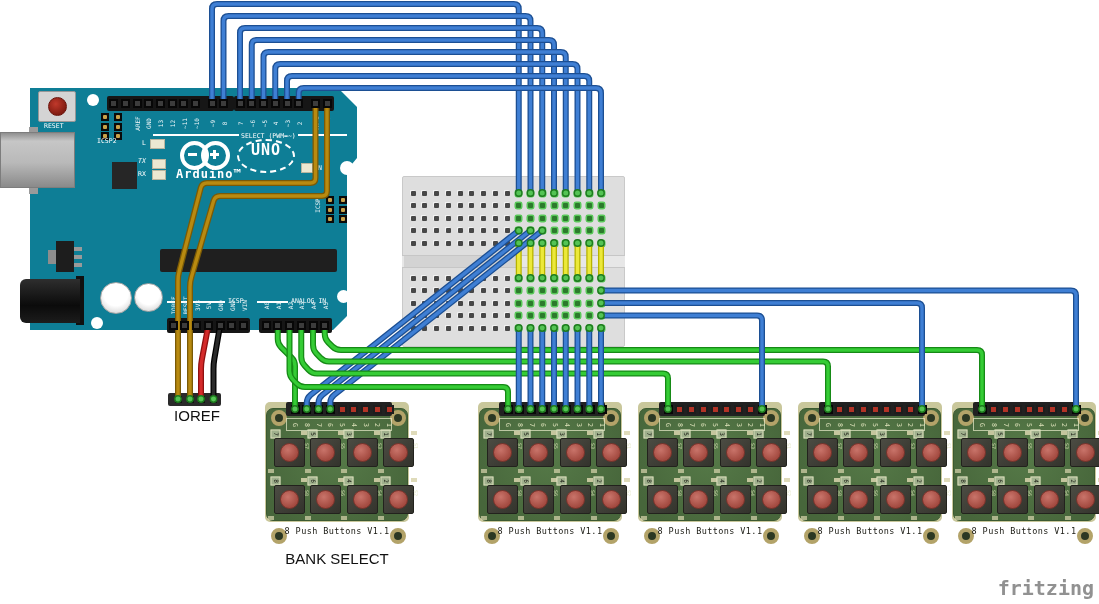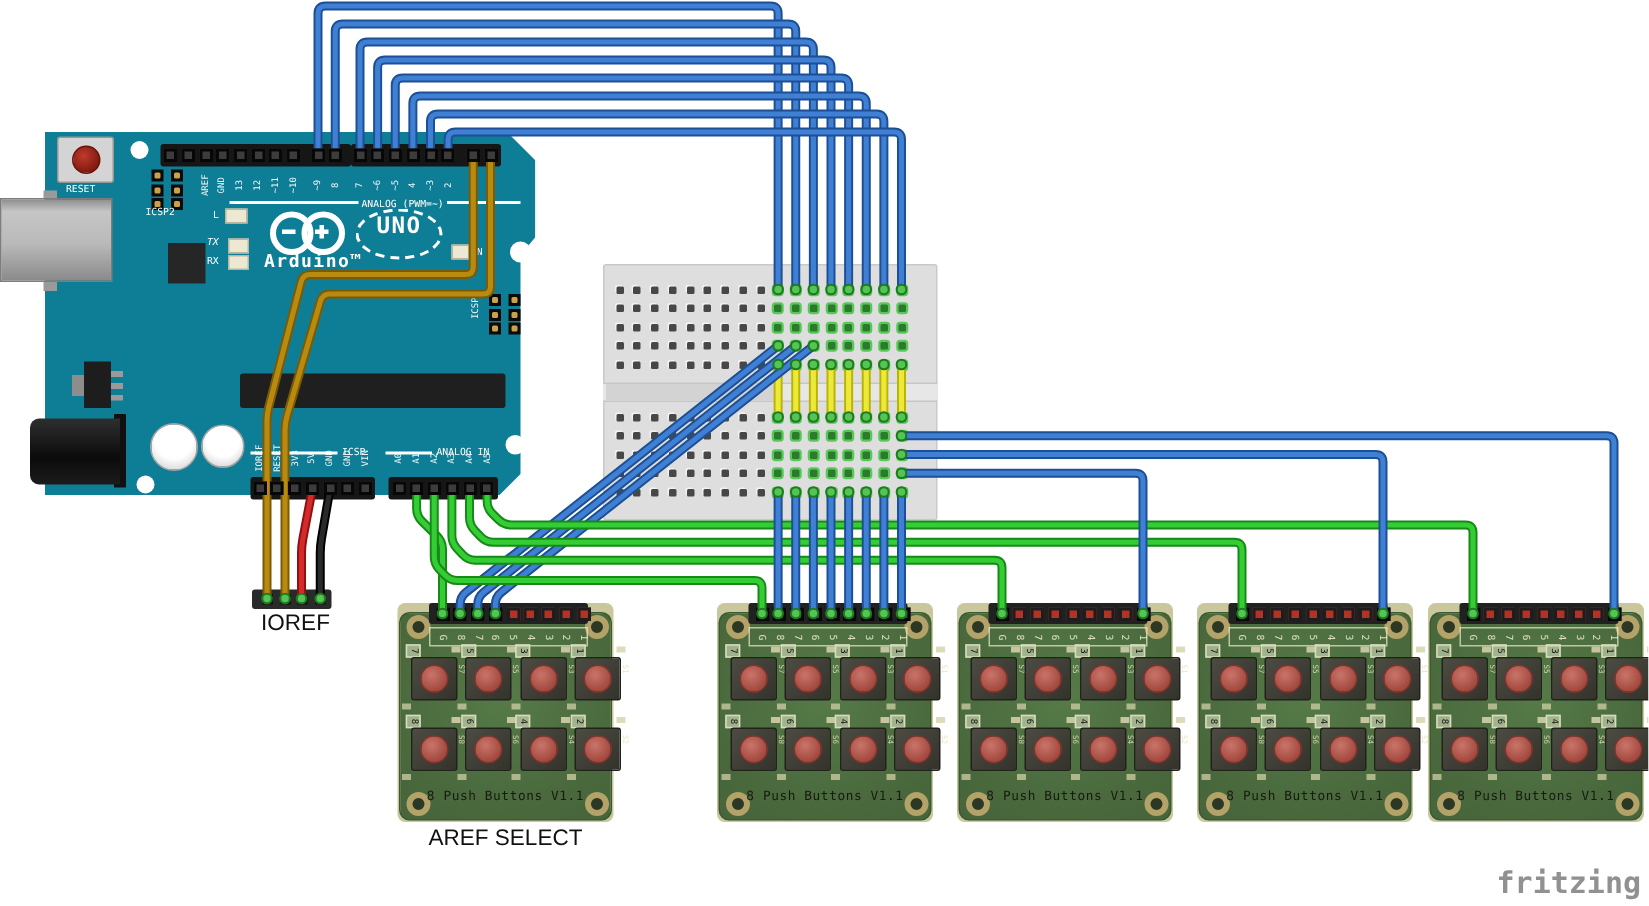--- a/index.html
+++ b/index.html
@@ -26,21 +26,21 @@
           text-align:center;line-height:30px;font:bold 15px "DejaVu Sans Mono",monospace;color:#fff;letter-spacing:1px;}
   .brand{font:bold 12px "DejaVu Sans Mono",monospace;color:#fff;letter-spacing:1px;}
   
   .bb{left:402px;top:176px;width:223px;height:171px;background:#dedede;border:1px solid #c9c9c9;border-radius:2px;box-sizing:border-box;}
   .bbchan{left:402px;top:255px;width:223px;height:13px;background:#e7e7e7;border-top:1px solid #c6c6c6;border-bottom:1px solid #c6c6c6;box-sizing:border-box;}
   .bbrec{left:404px;top:256px;width:116px;height:11px;background:#d3d3d3;}
   .bh{position:absolute;width:5px;height:5px;background:#474747;border-radius:1px;
       box-shadow:-1px -1px 0 rgba(255,255,255,.6);}
   .bh.g{background:#2c7a2c;box-shadow:0 0 0 1.5px #58c858;}
   
-  .pbm{position:absolute;width:144px;height:146px;background:#c9c79b;border-radius:5px;}
+  .pbm{position:absolute;width:144px;height:120px;background:#c9c79b;border-radius:5px;}
   .pcb{position:absolute;left:1px;right:1px;top:6px;bottom:1px;border-radius:7px;
        background:radial-gradient(circle at 50% 40%,#567a48,#47663b 85%);border:1px solid #3c5a31;box-sizing:border-box;}
   .phead{position:absolute;left:21px;top:0;width:106px;height:14px;background:#212121;border-radius:2px;}
   .psilk{position:absolute;left:21px;top:16px;width:106px;height:13px;border:1px solid rgba(235,238,205,.7);box-sizing:border-box;}
   .mlab{position:absolute;width:12px;text-align:center;transform:rotate(90deg);
         font:6.5px "DejaVu Sans Mono",monospace;color:#dde2ba;}
   .btncell{position:absolute;width:36px;height:46px;}
   .btncell:before{content:"";position:absolute;right:0;top:2px;width:6px;height:4px;background:#d9d5ae;opacity:.85;}
   .btncell:after{content:"";position:absolute;left:-3px;bottom:2px;width:6px;height:4px;background:#d9d5ae;opacity:.7;}
   .bnum{position:absolute;left:0;top:0;width:9px;height:10px;border:1px solid #d8dcb8;box-sizing:border-box;
@@ -103,21 +103,21 @@
   <span class="abs silk" style="left:142px;top:139px;">L</span>
   <div class="abs ledrect" style="left:150px;top:139px;width:13px;height:8px;"></div>
   <span class="abs silk" style="left:138px;top:157px;font-style:italic;">TX</span>
   <div class="abs ledrect" style="left:152px;top:159px;width:12px;height:8px;"></div>
   <span class="abs silk" style="left:138px;top:170px;">RX</span>
   <div class="abs ledrect" style="left:152px;top:170px;width:12px;height:8px;"></div>
   <div class="abs ledrect" style="left:301px;top:163px;width:10px;height:8px;"></div>
   <span class="abs silk" style="left:314px;top:164px;">ON</span>
 
   <div class="abs silkline" style="left:153px;top:134px;width:194px;"></div>
-  <span class="abs silk" style="left:239px;top:132px;background:#0e7e96;padding:0 2px;">ANALOG (PWM=~)</span>
+  <span class="abs silk" style="left:239px;top:132px;background:#0e7e96;padding:0 2px;">SELECT (PWM=~)</span>
 
   <div class="abs silkline" style="left:167px;top:301px;width:58px;"></div>
   <span class="abs silk" style="left:228px;top:297px;">ICSP</span>
   <div class="abs silkline" style="left:257px;top:301px;width:31px;"></div>
   <span class="abs silk" style="left:291px;top:297px;">ANALOG IN</span>
 
   <div class="abs inf" style="left:180px;top:141px;"></div>
   <div class="abs inf" style="left:201px;top:141px;"></div>
   <div class="abs whitebar" style="left:188px;top:152.5px;width:9px;height:3px;"></div>
   <div class="abs whitebar" style="left:210px;top:152.5px;width:9px;height:3px;"></div>
@@ -1047,14 +1047,14 @@
     <div class="abs pin" style="left: 203.75px; top: 321px;"></div>
     <div class="abs pin" style="left: 215.5px; top: 321px;"></div>
     <div class="abs pin" style="left: 227.25px; top: 321px;"></div>
     <div class="abs pin" style="left: 239px; top: 321px;"></div>
     <div class="abs pin" style="left: 261.5px; top: 321px;"></div>
     <div class="abs pin" style="left: 273.25px; top: 321px;"></div>
     <div class="abs pin" style="left: 285px; top: 321px;"></div>
     <div class="abs pin" style="left: 296.75px; top: 321px;"></div>
     <div class="abs pin" style="left: 308.5px; top: 321px;"></div>
     <div class="abs pin" style="left: 320.25px; top: 321px;"></div>
-    <span class="abs caption" style="left: 337px; top: 550px;">AREF SELECT</span>
+    <span class="abs caption" style="left: 337px; top: 550px;">BANK SELECT</span>
   </div>
 
 </body></html>

